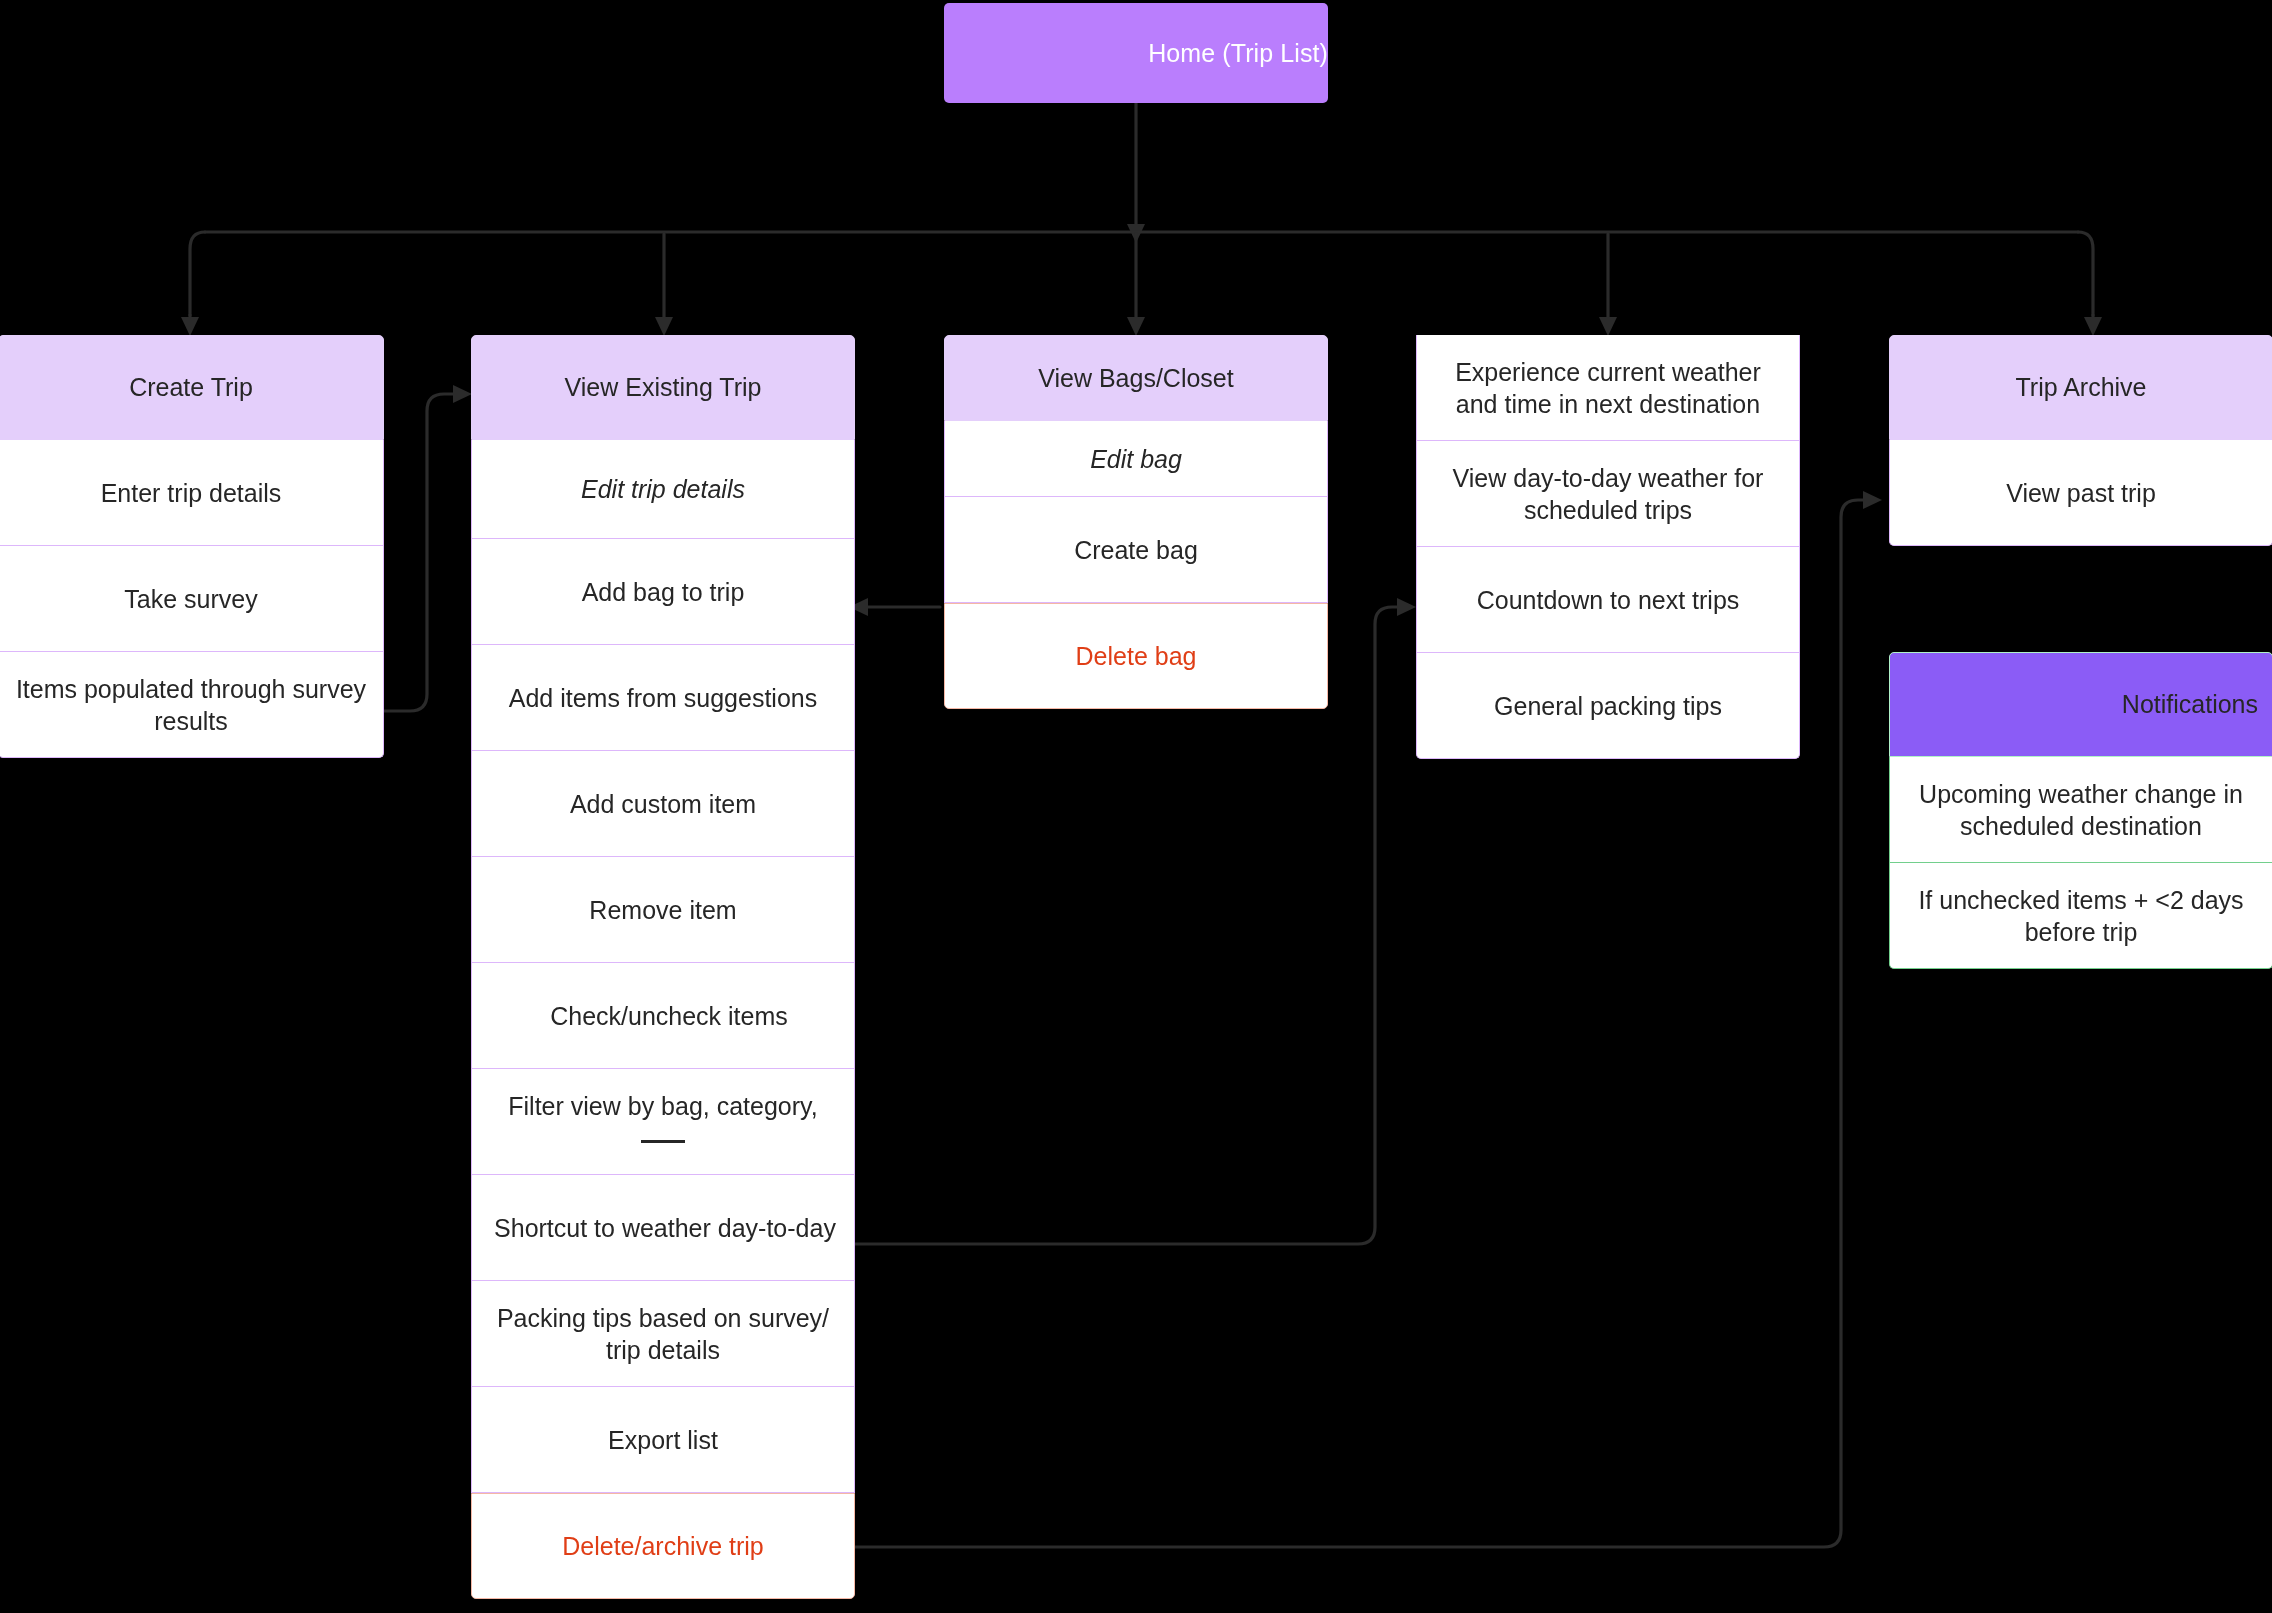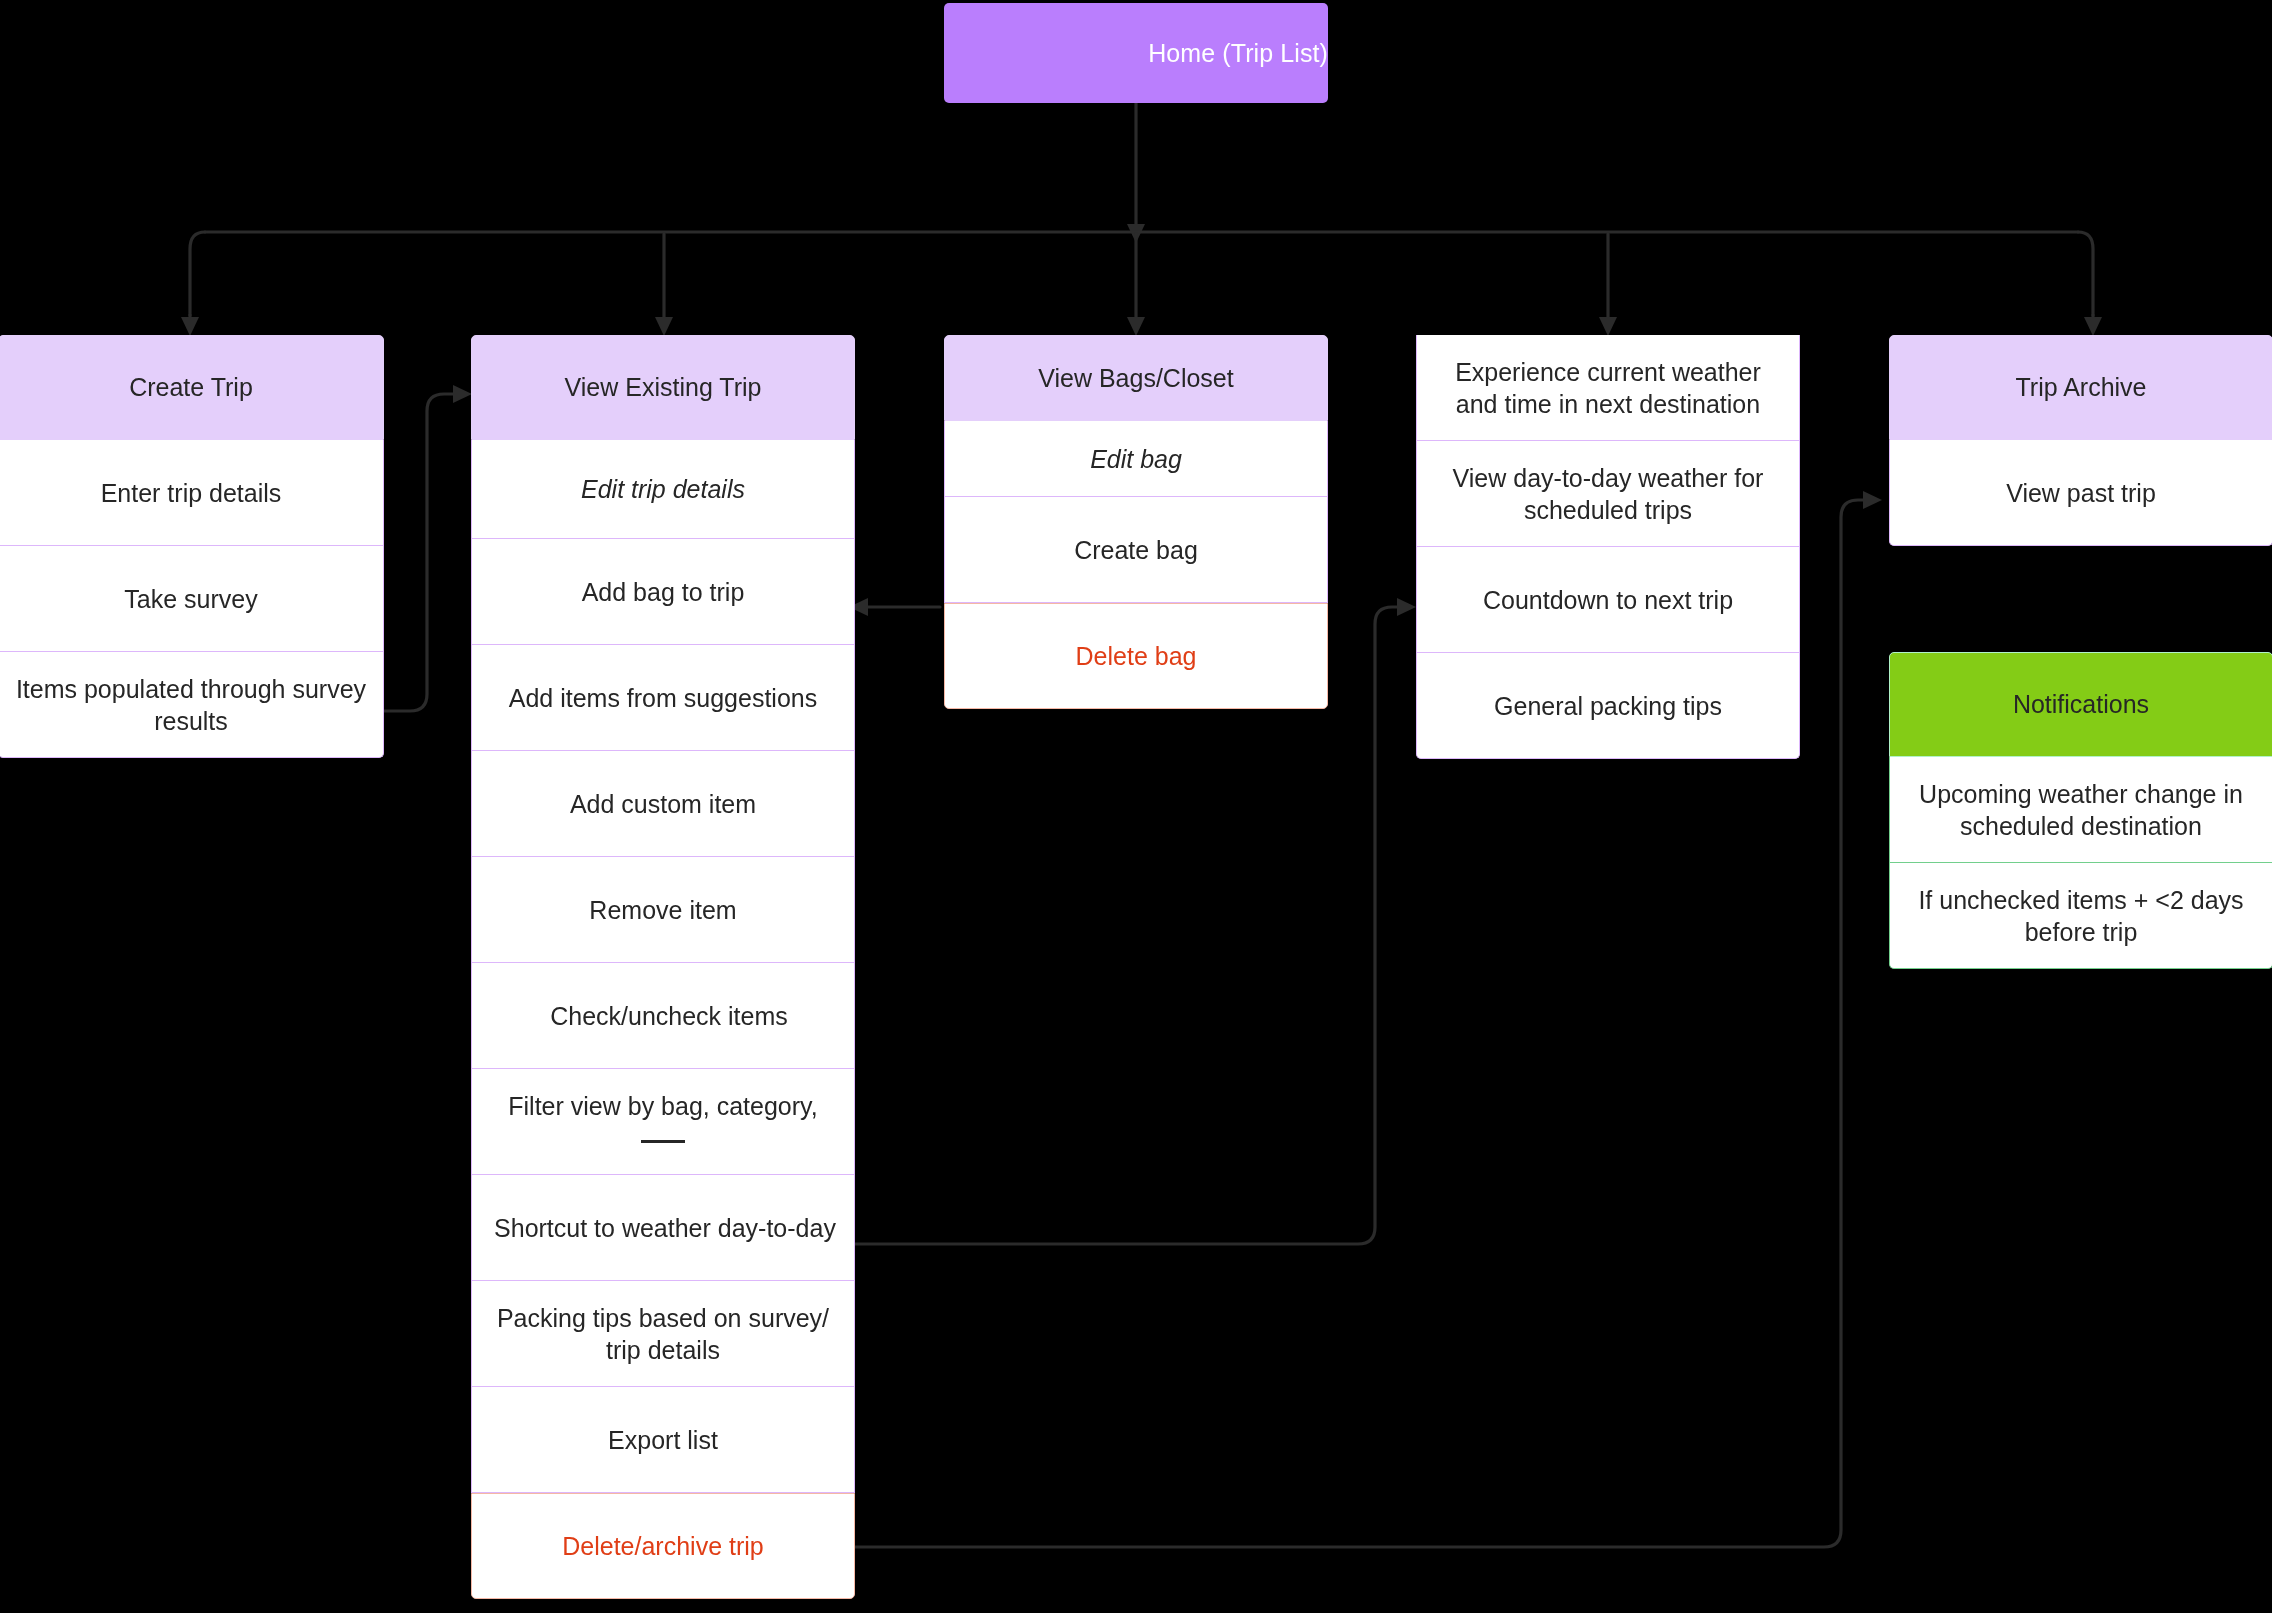--- a/index.html
+++ b/index.html
@@ -70,22 +70,23 @@
     font-size: 25px;
     color: #262626;
     border-radius: 5px 5px 0 0;
     padding: 0 14px;
   }
   .stack-header.purple {
     background: #e4cffb;
     border: 1.4px solid #e4cffb;
   }
   .stack-header.green {
-    background: #84cc16;
+    background: #8b5cf6;
     border: 1.4px solid #b0f2c8;
+    justify-content: flex-end;
   }
 
   .stack-row {
     box-sizing: border-box;
     width: 100%;
     background: #ffffff;
     display: flex;
     align-items: center;
     justify-content: center;
     text-align: center;
@@ -237,21 +238,21 @@
   </div>
 
   <div class="node stack" style="left:1416px; top:335px; width:384px;">
     <div class="stack-row" style="height:106px;">
       <span>Experience current weather and time in next destination</span>
     </div>
     <div class="stack-row" style="height:106px;">
       <span>View day-to-day weather for scheduled trips</span>
     </div>
     <div class="stack-row" style="height:106px;">
-      <span>Countdown to next trip</span>
+      <span>Countdown to next trips</span>
     </div>
     <div class="stack-row last" style="height:106px;">
       <span>General packing tips</span>
     </div>
   </div>
 
   <div class="node stack" style="left:1889px; top:335px; width:384px;">
     <div class="stack-header purple" style="height:105px;">
       <span>Trip Archive</span>
     </div>

